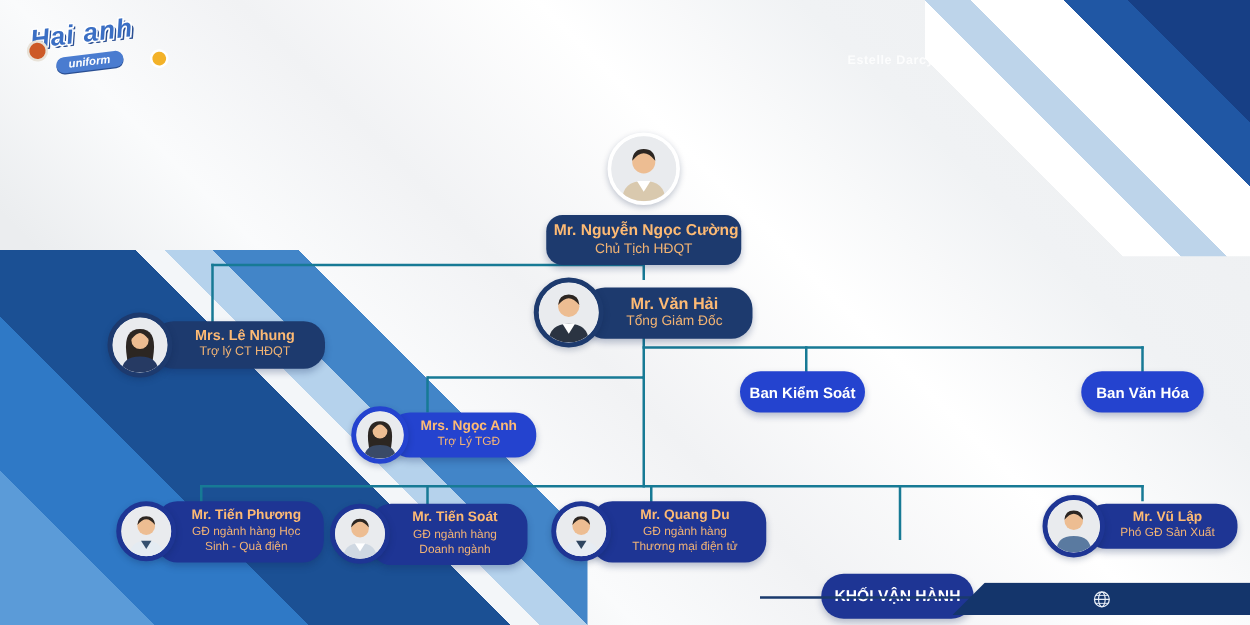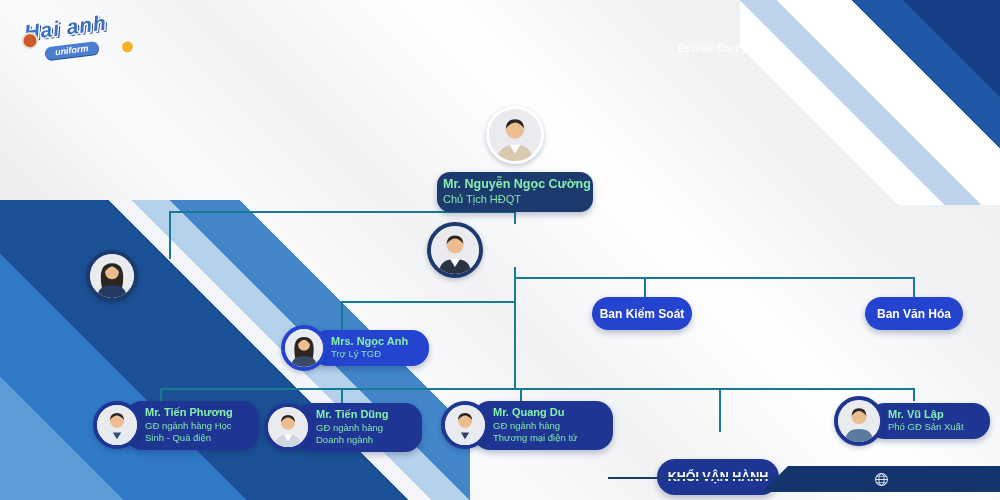--- a/index.html
+++ b/index.html
@@ -31,21 +31,21 @@
   .watermark{position:absolute;left:678px;top:43px;font-size:10px;font-weight:bold;
     color:rgba(255,255,255,.8);letter-spacing:.5px;}
   
   .hl,.vl{position:absolute;background:#177a95;}
   .hl{height:2px;} .vl{width:2px;}
   
   .pcircle{border-radius:50%;background:#e9ebee;flex:none;overflow:hidden;
     box-shadow:0 2px 5px rgba(10,30,70,.25);z-index:2;}
   .pcircle svg{display:block;width:100%;height:100%;}
   .pill-node{position:absolute;display:flex;align-items:center;}
-  .plabel{color:#86efac;text-align:left;border-radius:17px;box-shadow:0 3px 6px rgba(15,35,90,.28);
+  .plabel{color:#fdba74;text-align:center;border-radius:17px;box-shadow:0 3px 6px rgba(15,35,90,.28);
     padding:5px 10px 6px 20px;margin-left:-16px;line-height:1.25;}
   .navy{background:#1d3a6e;} .royal{background:#2443cf;} .blue{background:#1e3594;}
   .ring-navy{border:4px solid #1d3a6e;} .ring-royal{border:4px solid #2443cf;} .ring-blue{border:4px solid #1e3594;}
   .name{font-weight:bold;font-size:13px;white-space:nowrap;}
   .role{font-size:11px;opacity:.95;white-space:nowrap;}
   .sm .name{font-size:11px;} .sm .role{font-size:9.5px;}
   .xs .name{font-size:11.5px;} .xs .role{font-size:10px;}
   
   .top-node{position:absolute;left:437px;top:106px;width:156px;text-align:center;}
   .top-node .pcircle{width:52px;height:52px;margin:0 auto;border:3px solid #fff;}
@@ -117,32 +117,40 @@
   <div class="pill-node" style="left:427px;top:222px;">
     <div class="pcircle ring-navy" style="width:48px;height:48px;">
       <svg viewBox="0 0 48 48">
           <circle cx="24" cy="24" r="24" fill="#e9ebee"></circle>
           <path d="M8 48 Q8 33 24 33 Q40 33 40 48 Z" fill="#2b3442"></path>
           <path d="M19 33 L24 41 L29 33 Z" fill="#ffffff"></path>
           <circle cx="24" cy="19" r="8.5" fill="#edbd92"></circle>
           <path d="M15.5 18 Q16 9.5 24 9.5 Q32 9.5 32.5 18 Q28 12.5 24 12.5 Q20 12.5 15.5 18 Z" fill="#2c2622"></path>
         </svg>
     </div>
+    <div class="plabel navy" style="min-width:105px;">
+      <div class="name">Mr. Văn Hải</div>
+      <div class="role">Tổng Giám Đốc</div>
+    </div>
   </div>
 
   <div class="pill-node" style="left:86px;top:250px;">
     <div class="pcircle ring-navy" style="width:44px;height:44px;">
       <svg viewBox="0 0 48 48">
           <circle cx="24" cy="24" r="24" fill="#e9ebee"></circle>
           <path d="M12 30 Q10 10 24 10 Q38 10 36 30 L34 46 L14 46 Z" fill="#2c2622"></path>
           <path d="M8 48 Q8 34 24 34 Q40 34 40 48 Z" fill="#263a63"></path>
           <circle cx="24" cy="20" r="7.5" fill="#edbd92"></circle>
           <path d="M16.5 19 Q17 11 24 11 Q31 11 31.5 19 Q27 13.5 24 13.5 Q21 13.5 16.5 19 Z" fill="#2c2622"></path>
         </svg>
     </div>
+    <div class="plabel navy xs" style="min-width:108px;">
+      <div class="name">Mrs. Lê Nhung</div>
+      <div class="role">Trợ lý CT HĐQT</div>
+    </div>
   </div>
 
   <div class="pill-node" style="left:281px;top:325px;">
     <div class="pcircle ring-royal" style="width:38px;height:38px;">
       <svg viewBox="0 0 48 48">
           <circle cx="24" cy="24" r="24" fill="#e9ebee"></circle>
           <path d="M12 30 Q10 10 24 10 Q38 10 36 30 L34 46 L14 46 Z" fill="#2c2622"></path>
           <path d="M8 48 Q8 34 24 34 Q40 34 40 48 Z" fill="#3a4a66"></path>
           <circle cx="24" cy="20" r="7.5" fill="#edbd92"></circle>
           <path d="M16.5 19 Q17 11 24 11 Q31 11 31.5 19 Q27 13.5 24 13.5 Q21 13.5 16.5 19 Z" fill="#2c2622"></path>
@@ -182,21 +190,21 @@
     <div class="pcircle ring-blue" style="width:40px;height:40px;">
       <svg viewBox="0 0 48 48">
           <circle cx="24" cy="24" r="24" fill="#e9ebee"></circle>
           <path d="M8 48 Q8 33 24 33 Q40 33 40 48 Z" fill="#cfd8e2"></path>
           <path d="M19 33 L24 41 L29 33 Z" fill="#ffffff"></path>
           <circle cx="24" cy="19" r="8.5" fill="#edbd92"></circle>
           <path d="M15.5 18 Q16 9.5 24 9.5 Q32 9.5 32.5 18 Q28 12.5 24 12.5 Q20 12.5 15.5 18 Z" fill="#2c2622"></path>
         </svg>
     </div>
     <div class="plabel blue sm" style="min-width:96px;">
-      <div class="name">Mr. Tiến Dũng</div>
+      <div class="name">Mr. Tiến Soát</div>
       <div class="role">GĐ ngành hàng</div>
       <div class="role">Doanh ngành</div>
     </div>
   </div>
 
   <div class="pill-node" style="left:441px;top:401px;">
     <div class="pcircle ring-blue" style="width:40px;height:40px;">
       <svg viewBox="0 0 48 48">
           <circle cx="24" cy="24" r="24" fill="#e9ebee"></circle>
           <path d="M8 48 Q8 33 24 33 Q40 33 40 48 Z" fill="#e6ecf3"></path>

